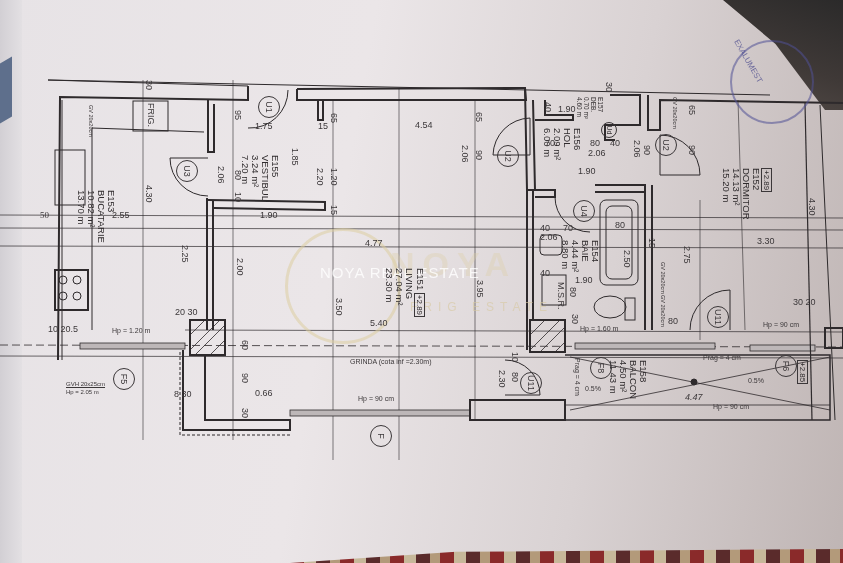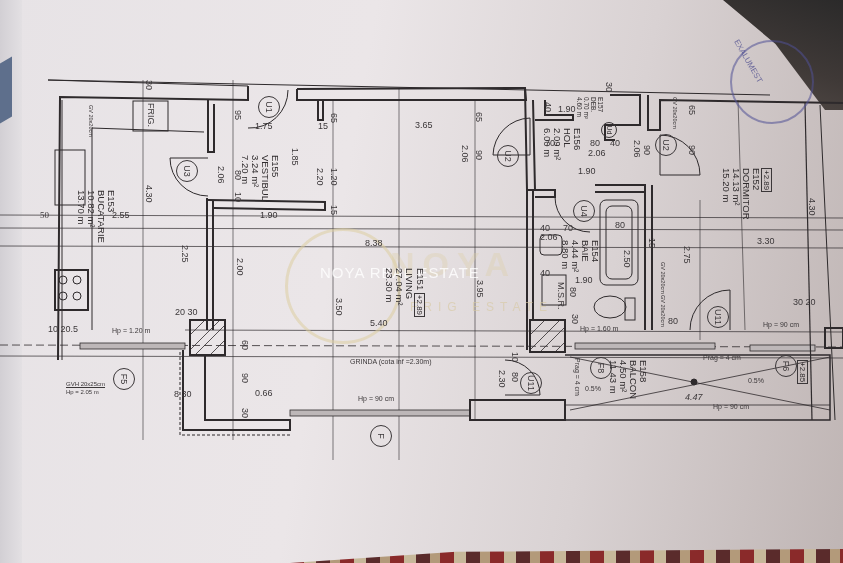--- a/index.html
+++ b/index.html
@@ -228,32 +228,32 @@
 <div class="lbl" style="left:580px;top:324px;font-size:7px;">Hp = 1.60 m</div>
 <div class="lbl" style="left:763px;top:320px;font-size:7px;">Hp = 90 cm</div>
 <div class="lbl" style="left:713px;top:402px;font-size:7px;">Hp = 90 cm</div>
 <div class="lbl" style="left:703px;top:353px;font-size:7px;">Prag = 4 cm</div>
 <div class="lbl rot" style="left:582px;top:358px;font-size:7px;">Prag = 4 cm</div>
 <div class="lbl" style="left:585px;top:384px;font-size:7px;">0.5%</div>
 <div class="lbl" style="left:748px;top:376px;font-size:7px;">0.5%</div>
 <div class="lbl" style="left:685px;top:392px;font-style:italic;">4.47</div>
 
 <div class="lbl" style="left:255px;top:121px;">1.75</div>
-<div class="lbl" style="left:415px;top:120px;">3.65</div>
+<div class="lbl" style="left:415px;top:120px;">4.54</div>
 <div class="lbl" style="left:318px;top:121px;">15</div>
 <div class="lbl" style="left:558px;top:104px;">1.90</div>
 <div class="lbl" style="left:545px;top:138px;">70</div>
 <div class="lbl" style="left:590px;top:138px;">80</div>
 <div class="lbl" style="left:610px;top:138px;">40</div>
 <div class="lbl" style="left:588px;top:148px;">2.06</div>
 <div class="lbl" style="left:578px;top:166px;">1.90</div>
 <div class="lbl" style="left:112px;top:210px;">2.55</div>
 <div class="lbl" style="left:260px;top:210px;">1.90</div>
 <div class="lbl" style="left:40px;top:210px;font-family:Liberation Serif, serif;">50</div>
-<div class="lbl" style="left:365px;top:238px;">8.38</div>
+<div class="lbl" style="left:365px;top:238px;">4.77</div>
 <div class="lbl" style="left:370px;top:318px;">5.40</div>
 <div class="lbl" style="left:540px;top:223px;">40</div>
 <div class="lbl" style="left:563px;top:223px;">70</div>
 <div class="lbl" style="left:540px;top:232px;">2.06</div>
 <div class="lbl" style="left:615px;top:220px;">80</div>
 <div class="lbl" style="left:757px;top:236px;">3.30</div>
 <div class="lbl" style="left:540px;top:268px;">40</div>
 <div class="lbl" style="left:575px;top:275px;">1.90</div>
 <div class="lbl" style="left:668px;top:316px;">80</div>
 <div class="lbl" style="left:175px;top:307px;">20 30</div>

